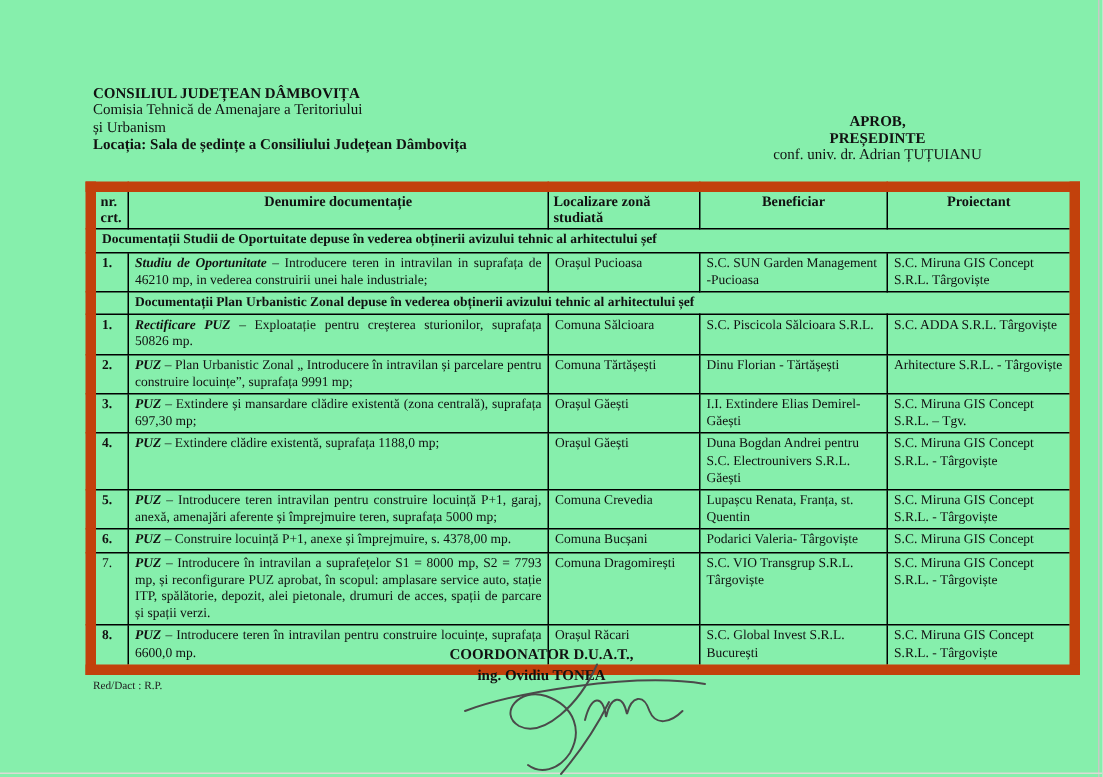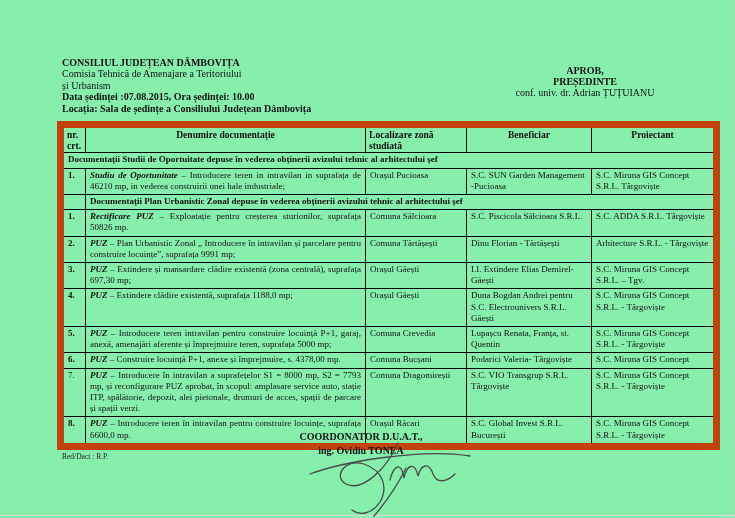--- a/index.html
+++ b/index.html
@@ -9,21 +9,21 @@
     background:#86efac;
     font-family:"Liberation Serif","DejaVu Serif",serif;
     color:#111;
     overflow:hidden;
   }
   .scan-edge-r{position:absolute;top:0;right:2px;width:1px;height:518px;background:#c9c9c6;}
   .scan-edge-b{position:absolute;left:0;bottom:2px;width:735px;height:1px;background:#dedad6;}
 
   .hdr-left{position:absolute;left:62px;top:57px;font-size:10px;line-height:11.4px;white-space:nowrap;}
   .hdr-left .b{font-weight:bold;}
-  .hdr-right{position:absolute;left:455px;top:65px;width:260px;text-align:center;font-size:10px;line-height:11.2px;}
+  .hdr-right{position:absolute;left:455px;top:76px;width:260px;text-align:center;font-size:10px;line-height:11.2px;}
   .hdr-right .b{font-weight:bold;}
 
   table.doc{
     position:absolute;left:57px;top:121px;width:656px;
     border-collapse:collapse;table-layout:fixed;
     border:7px solid #c2410c;
   }
   table.doc th,table.doc td{
     border:1px solid #000;
     vertical-align:top;
@@ -54,21 +54,20 @@
 <body>
 
 <div class="page">
   <div class="scan-edge-r"></div>
   <div class="scan-edge-b"></div>
 
   <div class="hdr-left">
     <div class="b">CONSILIUL JUDEȚEAN DÂMBOVIȚA</div>
     <div>Comisia Tehnică de Amenajare a Teritoriului</div>
     <div>și Urbanism</div>
-    <div class="b">Data ședinței :07.08.2015, Ora ședinței: 10.00</div>
     <div class="b">Locația: Sala de ședințe a Consiliului Județean Dâmbovița</div>
   </div>
 
   <div class="hdr-right">
     <div class="b">APROB,</div>
     <div class="b">PREȘEDINTE</div>
     <div>conf. univ. dr. Adrian ȚUȚUIANU</div>
   </div>
 
   <table class="doc">

